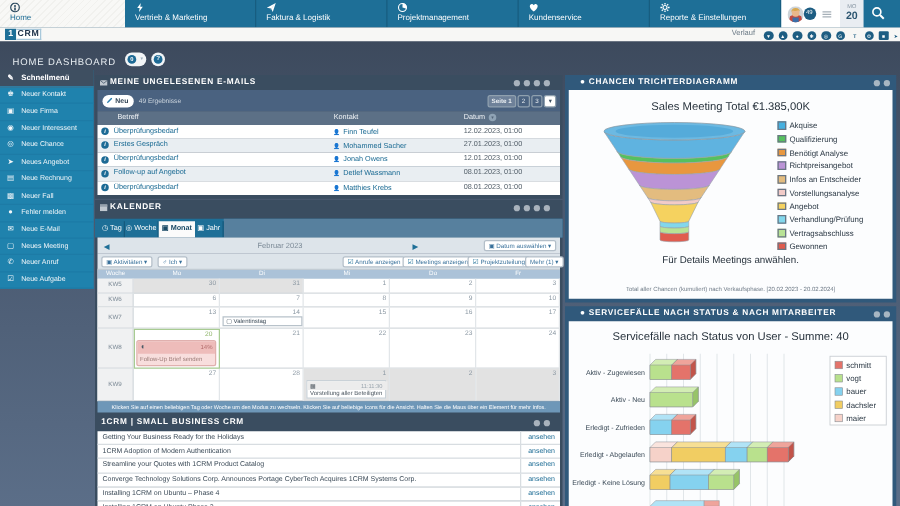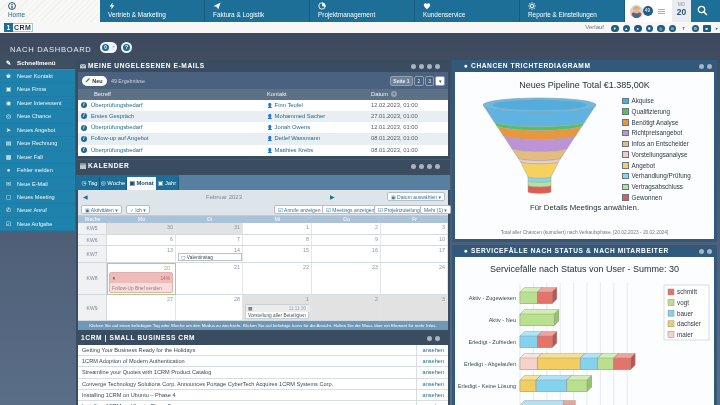--- a/index.html
+++ b/index.html
@@ -181,21 +181,21 @@
   <div class="vic" style="left:645.5px;">✱</div>
   <div class="vic" style="left:657px;">◎</div>
   <div class="vic" style="left:668.5px;">G</div>
   <div class="vic" style="left:680px;background:transparent;color:#1d5d82;font-weight:bold;">T</div>
   <div class="vic" style="left:691.5px;">⚙</div>
   <div class="vic" style="left:703px;border-radius:1px;">■</div>
   <div class="vic" style="left:713px;background:transparent;color:#1d5d82;">➤</div>
 </div>
 
 <div id="hdbar">
-  <div id="hdtitle">NACH DASHBOARD</div>
+  <div id="hdtitle">HOME DASHBOARD</div>
   <div style="position:absolute;left:100px;top:8.5px;width:17px;height:11px;border-radius:6px;background:#f2f5f7;">
     <div style="position:absolute;left:2px;top:2px;width:7px;height:7px;border-radius:50%;background:#1d6a95;color:#fff;font-size:4.6px;line-height:7px;text-align:center;font-weight:bold;">0</div>
     <div style="position:absolute;right:2.5px;top:2.5px;color:#9fb0bd;font-size:4px;">▾</div>
   </div>
   <div style="position:absolute;left:121px;top:8.5px;width:11px;height:11px;border-radius:50%;background:#f2f5f7;">
     <div style="position:absolute;left:2px;top:2px;width:7px;height:7px;border-radius:50%;background:#1d6a95;color:#fff;font-size:5px;line-height:7px;text-align:center;font-weight:bold;">?</div>
   </div>
 </div>
 
 <div id="sidebar">
@@ -449,21 +449,21 @@
       </div>
 </div>
 
 <div class="panel" id="p-funnel">
   <div class="phead">● CHANCEN TRICHTERDIAGRAMM</div>
   <div class="hicons r5">
         <div class="hico"></div>
         <div class="hico"></div>
       </div>
   <div class="pbody" style="top:12px;height:167px;">
-    <div class="ctitle" style="top:8px;">Neues Pipeline Total €1.385,00K</div>
+    <div class="ctitle" style="top:8px;">Sales Meeting Total €1.385,00K</div>
     <svg id="funnelsvg" style="position:absolute;left:28px;top:19px;" width="120" height="105" viewBox="0 0 120 105">
           <path d="M0 14 A 56.5 7.0625 0 0 0 113 14 L102.41176470588235 30 A 45.911764705882355 5.738970588235294 0 0 1 10.588235294117645 30 Z" fill="#5fb3e0" stroke="#9aa4ab" stroke-width="0.5"></path>
           <path d="M10.588235294117645 30 A 45.911764705882355 5.738970588235294 0 0 0 102.41176470588235 30 L99.76470588235294 34 A 43.26470588235294 5.408088235294118 0 0 1 13.235294117647058 34 Z" fill="#55c05e" stroke="#9aa4ab" stroke-width="0.5"></path>
           <path d="M13.235294117647058 34 A 43.26470588235294 5.408088235294118 0 0 0 99.76470588235294 34 L93.14705882352942 44 A 36.64705882352941 4.580882352941177 0 0 1 19.852941176470587 44 Z" fill="#e8973f" stroke="#9aa4ab" stroke-width="0.5"></path>
           <path d="M19.852941176470587 44 A 36.64705882352941 4.580882352941177 0 0 0 93.14705882352942 44 L84.54411764705883 57 A 28.044117647058822 3.505514705882353 0 0 1 28.455882352941178 57 Z" fill="#bb93d6" stroke="#9aa4ab" stroke-width="0.5"></path>
           <path d="M28.455882352941178 57 A 28.044117647058822 3.505514705882353 0 0 0 84.54411764705883 57 L77.9264705882353 67 A 21.426470588235297 2.678308823529412 0 0 1 35.0735294117647 67 Z" fill="#e3bc7f" stroke="#9aa4ab" stroke-width="0.5"></path>
           <path d="M35.0735294117647 67 A 21.426470588235297 2.678308823529412 0 0 0 77.9264705882353 67 L75.61029411764706 70.5 A 19.110294117647058 2.3887867647058822 0 0 1 37.38970588235294 70.5 Z" fill="#f2cbc8" stroke="#9aa4ab" stroke-width="0.5"></path>
           <path d="M37.38970588235294 70.5 A 19.110294117647058 2.3887867647058822 0 0 0 75.61029411764706 70.5 L68 86 A 11.5 1.4375 0 0 1 45 86 Z" fill="#f5d25f" stroke="#9aa4ab" stroke-width="0.5"></path>
           <path d="M45 86 A 11.5 1.4375 0 0 0 68 86 L68 90 A 11.5 1.4375 0 0 1 45 90 Z" fill="#82d7ec" stroke="#9aa4ab" stroke-width="0.5"></path>
           <path d="M45 90 A 11.5 1.4375 0 0 0 68 90 L68 94.5 A 11.5 1.4375 0 0 1 45 94.5 Z" fill="#b8e395" stroke="#9aa4ab" stroke-width="0.5"></path>
@@ -488,21 +488,21 @@
   </div>
 </div>
 
 <div class="panel" id="p-cases">
   <div class="phead">● SERVICEFÄLLE NACH STATUS &amp; NACH MITARBEITER</div>
   <div class="hicons r5">
         <div class="hico"></div>
         <div class="hico"></div>
       </div>
   <div class="pbody" style="top:12px;height:148px;">
-    <div class="ctitle" style="top:7px;">Servicefälle nach Status von User - Summe: 30</div>
+    <div class="ctitle" style="top:7px;">Servicefälle nach Status von User - Summe: 40</div>
     <svg id="barsvg" style="position:absolute;left:0px;top:22px;" width="259" height="126" viewBox="0 0 259 126">
           <line x1="65" y1="4" x2="65" y2="126" stroke="#dde2e6" stroke-width="0.7"></line>
           <line x1="78.4" y1="4" x2="78.4" y2="126" stroke="#dde2e6" stroke-width="0.7"></line>
           <line x1="91.8" y1="4" x2="91.8" y2="126" stroke="#dde2e6" stroke-width="0.7"></line>
           <line x1="105.2" y1="4" x2="105.2" y2="126" stroke="#dde2e6" stroke-width="0.7"></line>
           <line x1="118.6" y1="4" x2="118.6" y2="126" stroke="#dde2e6" stroke-width="0.7"></line>
           <line x1="132" y1="4" x2="132" y2="126" stroke="#dde2e6" stroke-width="0.7"></line>
           <line x1="145.4" y1="4" x2="145.4" y2="126" stroke="#dde2e6" stroke-width="0.7"></line>
           <line x1="158.8" y1="4" x2="158.8" y2="126" stroke="#dde2e6" stroke-width="0.7"></line>
           <line x1="172.2" y1="4" x2="172.2" y2="126" stroke="#dde2e6" stroke-width="0.7"></line>

